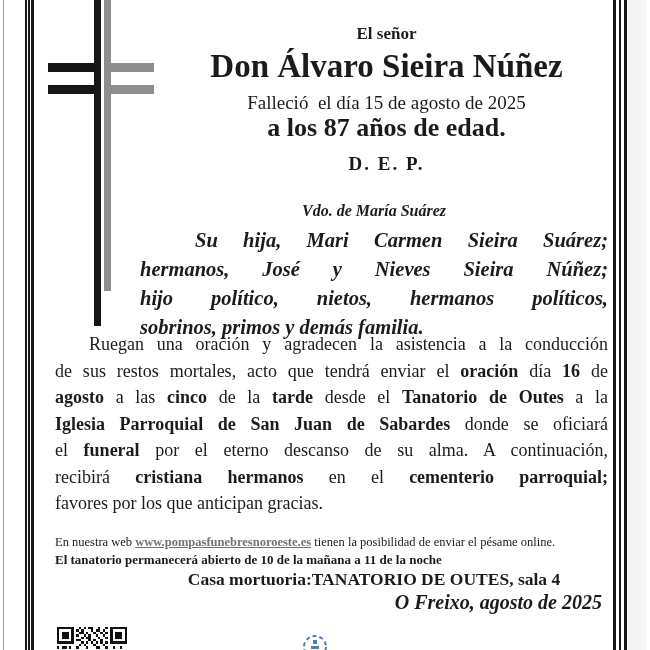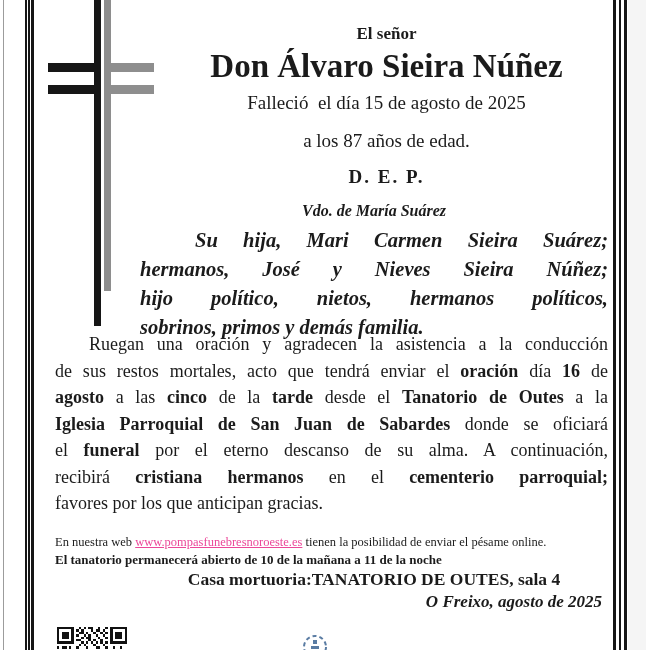--- a/index.html
+++ b/index.html
@@ -25,47 +25,47 @@
   .ch1-black{ left:48px;  top:63px; width:46px; height:9px;   background:#161616; }
   .ch1-gray { left:104px; top:63px; width:50px; height:9px;   background:#8e8e8e; }
   .ch2-black{ left:48px;  top:85px; width:53px; height:9px;   background:#161616; }
   .ch2-gray { left:104px; top:85px; width:50px; height:9px;   background:#8e8e8e; }
 
   
   .header { position:absolute; left:165px; top:23px; width:443px; text-align:center; }
   .pre   { font-size:17px; font-weight:bold; line-height:21px; }
   .name  { font-size:33px; font-weight:bold; line-height:38px; margin-top:3px; }
   .dline { font-size:19px; line-height:23px; margin-top:6px; white-space:pre-wrap; }
-  .aline { font-size:19px; line-height:23px; margin-top:15px; }
+  .aline { font-size:26px; line-height:23px; margin-top:2px;font-weight:bold; }
   .dep   { font-size:19px; font-weight:bold; letter-spacing:2px; margin-top:14px; }
 
   
   .family { position:absolute; left:140px; top:197px; width:468px; }
   .vdo { text-align:center; font-weight:bold; font-style:italic; font-size:16px; line-height:27px; margin-bottom:2px; }
   .family .jline { font-size:20.5px; line-height:29px; font-weight:bold; font-style:italic; }
   .family .indent { padding-left:55px; }
 
   
   .ann { position:absolute; left:55px; top:331px; width:553px; }
   .ann .jline { font-size:18px; line-height:26.5px; }
   .ann .indent { padding-left:34px; }
 
   .jline { text-align:justify; text-align-last:justify; }
   .jline.last { text-align:center; text-align-last:left; }
   .b { font-weight:bold; }
 
   
   .notes { position:absolute; left:55px; top:535px; width:560px; }
   .note1 { font-size:12.5px; line-height:15px; }
-  .note1 a { color:#ec4899; text-decoration:underline; font-weight:normal; }
+  .note1 a { color:#737373; text-decoration:underline; font-weight:bold; }
   .note2 { font-size:13px; line-height:16px; font-weight:bold; margin-top:2px; }
 
   
   .mortuary  { position:absolute; left:140px; top:568px; width:468px; text-align:center; font-weight:bold; font-size:17.5px; line-height:22px; }
-  .placedate { position:absolute; left:140px; top:591px; width:462px; text-align:right; font-weight:bold; font-style:italic; font-size:17px; line-height:22px; }
+  .placedate { position:absolute; left:140px; top:591px; width:462px; text-align:right; font-weight:bold; font-style:italic; font-size:20px; line-height:22px; }
 
   .qr { position:absolute; left:57px; top:627px; width:70px; height:70px; }
   .emblem { position:absolute; left:300px; top:632px; width:30px; height:30px; }
 </style>
 </head>
 <body>
 
 <div class="page">
 
   <div class="vline outer-left"></div>

